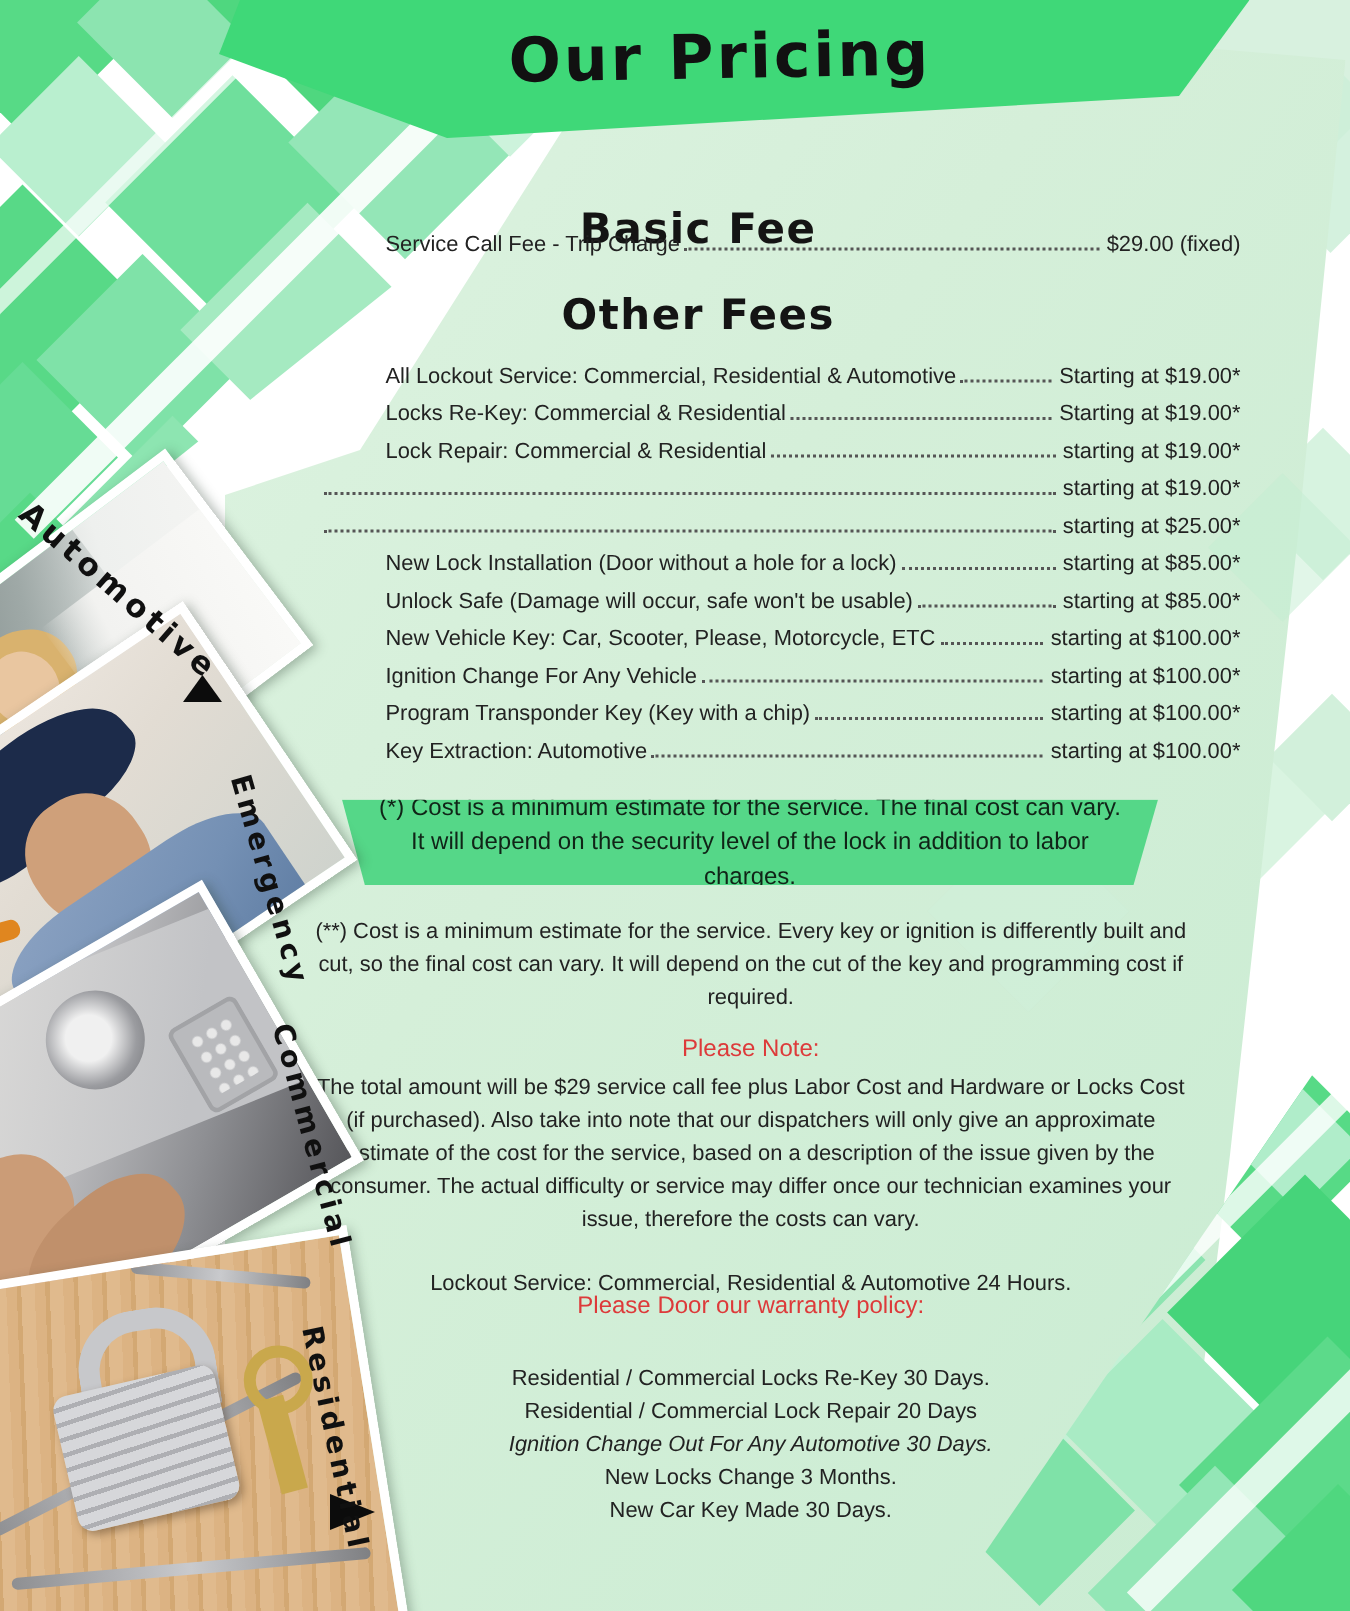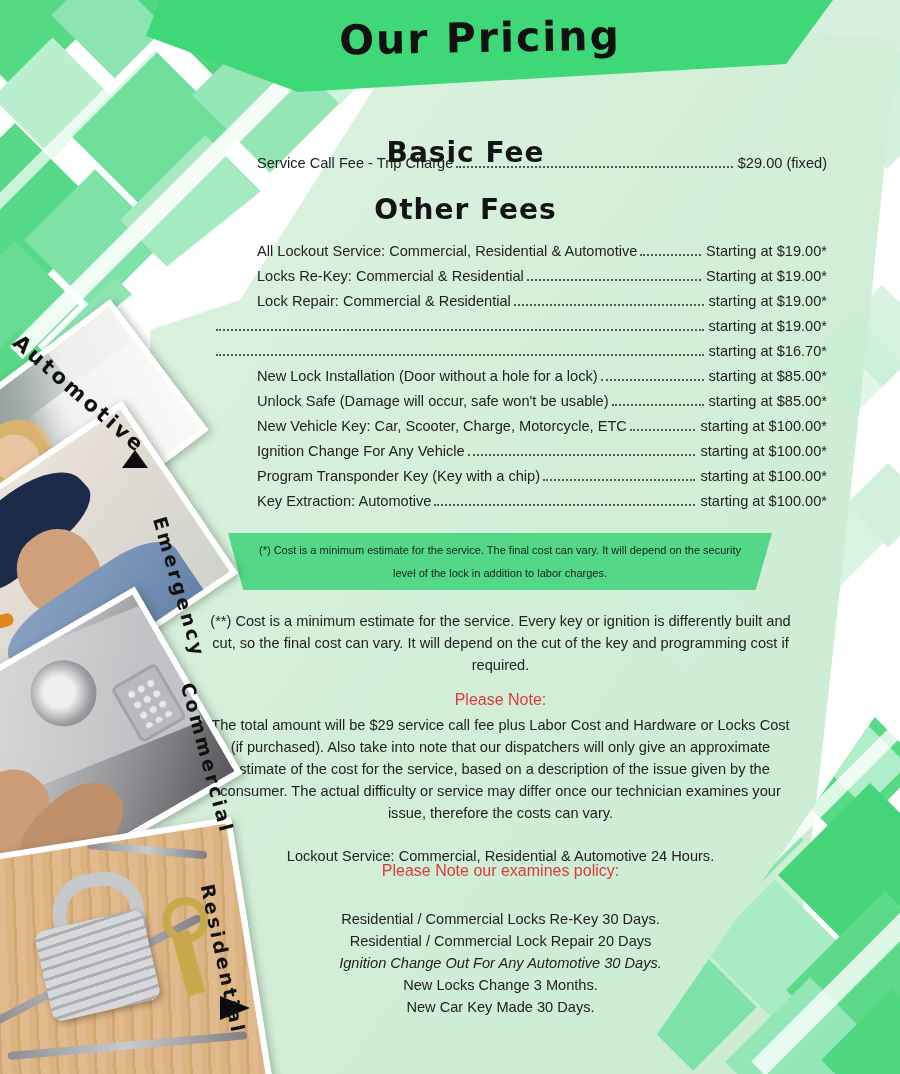--- a/index.html
+++ b/index.html
@@ -36,21 +36,21 @@
   .fee-list{position:absolute;left:213px;width:614px;}
   .fee-row{display:flex;align-items:baseline;height:25px;font-size:14.6px;color:#222;}
   .fee-name{white-space:nowrap;margin-left:44px;}
   .fee-leader{flex:1;border-bottom:2px dotted #555;margin:0 5px 4px 3px;min-width:12px;}
   .fee-price{white-space:nowrap;}
 
   #note-box{position:absolute;left:228px;top:533px;width:544px;height:57px;
       background:#55d788;
       clip-path:polygon(0 0,100% 0,97% 100%,2.8% 100%);
       display:flex;align-items:center;justify-content:center;}
-  #note-box .txt{width:92%;text-align:center;font-size:11px;line-height:23px;color:#102417;}
+  #note-box .txt{width:92%;text-align:center;font-size:16px;line-height:23px;color:#102417;}
 
   .center-note{position:absolute;left:208px;width:585px;text-align:center;
       font-size:14.6px;line-height:22px;color:#222;}
   .red-heading{position:absolute;left:208px;width:585px;text-align:center;
       font-size:16px;color:#dd3a3a;}
 
   
   .photo{position:absolute;border:6px solid #fff;box-shadow:2px 3px 8px rgba(40,60,45,.35);overflow:hidden;}
   .ph-shape{position:absolute;}
   #photo1{left:-78px;top:362px;width:252px;height:152px;transform:rotate(-37deg);z-index:6;
@@ -157,34 +157,34 @@
     <span class="fee-name">Lock Repair: Commercial &amp; Residential</span>
     <span class="fee-leader"></span>
     <span class="fee-price">starting at $19.00*</span>
   </div>
   <div class="fee-row">
     <span class="fee-leader"></span>
     <span class="fee-price">starting at $19.00*</span>
   </div>
   <div class="fee-row">
     <span class="fee-leader"></span>
-    <span class="fee-price">starting at $16.70*</span>
+    <span class="fee-price">starting at $25.00*</span>
   </div>
   <div class="fee-row">
     <span class="fee-name">New Lock Installation (Door without a hole for a lock)</span>
     <span class="fee-leader"></span>
     <span class="fee-price">starting at $85.00*</span>
   </div>
   <div class="fee-row">
     <span class="fee-name">Unlock Safe (Damage will occur, safe won't be usable)</span>
     <span class="fee-leader"></span>
     <span class="fee-price">starting at $85.00*</span>
   </div>
   <div class="fee-row">
-    <span class="fee-name">New Vehicle Key: Car, Scooter, Charge, Motorcycle, ETC</span>
+    <span class="fee-name">New Vehicle Key: Car, Scooter, Please, Motorcycle, ETC</span>
     <span class="fee-leader"></span>
     <span class="fee-price">starting at $100.00*</span>
   </div>
   <div class="fee-row">
     <span class="fee-name">Ignition Change For Any Vehicle</span>
     <span class="fee-leader"></span>
     <span class="fee-price">starting at $100.00*</span>
   </div>
   <div class="fee-row">
     <span class="fee-name">Program Transponder Key (Key with a chip)</span>
@@ -200,21 +200,21 @@
 
 <div id="note-box">
   <div class="txt">(*) Cost is a minimum estimate for the service. The final cost can vary. It will depend on the security level of the lock in addition to labor charges.</div>
 </div>
 
 <div class="center-note" style="top:610px;">(**) Cost is a minimum estimate for the service. Every key or ignition is differently built and cut, so the final cost can vary. It will depend on the cut of the key and programming cost if required.</div>
 
 <div class="red-heading" style="top:691px;">Please Note:</div>
 <div class="center-note" style="top:714px;">The total amount will be $29 service call fee plus Labor Cost and Hardware or Locks Cost (if purchased). Also take into note that our dispatchers will only give an approximate estimate of the cost for the service, based on a description of the issue given by the consumer. The actual difficulty or service may differ once our technician examines your issue, therefore the costs can vary.</div>
 
-<div class="red-heading" style="top:862px;">Please Note our examines policy:</div>
+<div class="red-heading" style="top:862px;">Please Door our warranty policy:</div>
 <div class="center-note" style="top:845px;">Lockout Service: Commercial, Residential &amp; Automotive 24 Hours.</div>
 <div class="center-note" style="top:908px;">Residential / Commercial Locks Re-Key 30 Days.</div>
 <div class="center-note" style="top:930px;">Residential / Commercial Lock Repair 20 Days</div>
 <div class="center-note" style="top:952px;font-style:italic;">Ignition Change Out For Any Automotive 30 Days.</div>
 <div class="center-note" style="top:974px;">New Locks Change 3 Months.</div>
 <div class="center-note" style="top:996px;">New Car Key Made 30 Days.</div>
 
 <div class="photo" id="photo1">
   <div class="ph-shape" style="left:0;top:0;width:70%;height:55%;background:linear-gradient(115deg,#6e7a79 0%,#9fa9a7 60%,transparent 100%);"></div>
   <div class="ph-shape" style="left:52px;top:28px;width:74px;height:64px;border-radius:50% 50% 45% 45%;background:#d9b26e;"></div>

